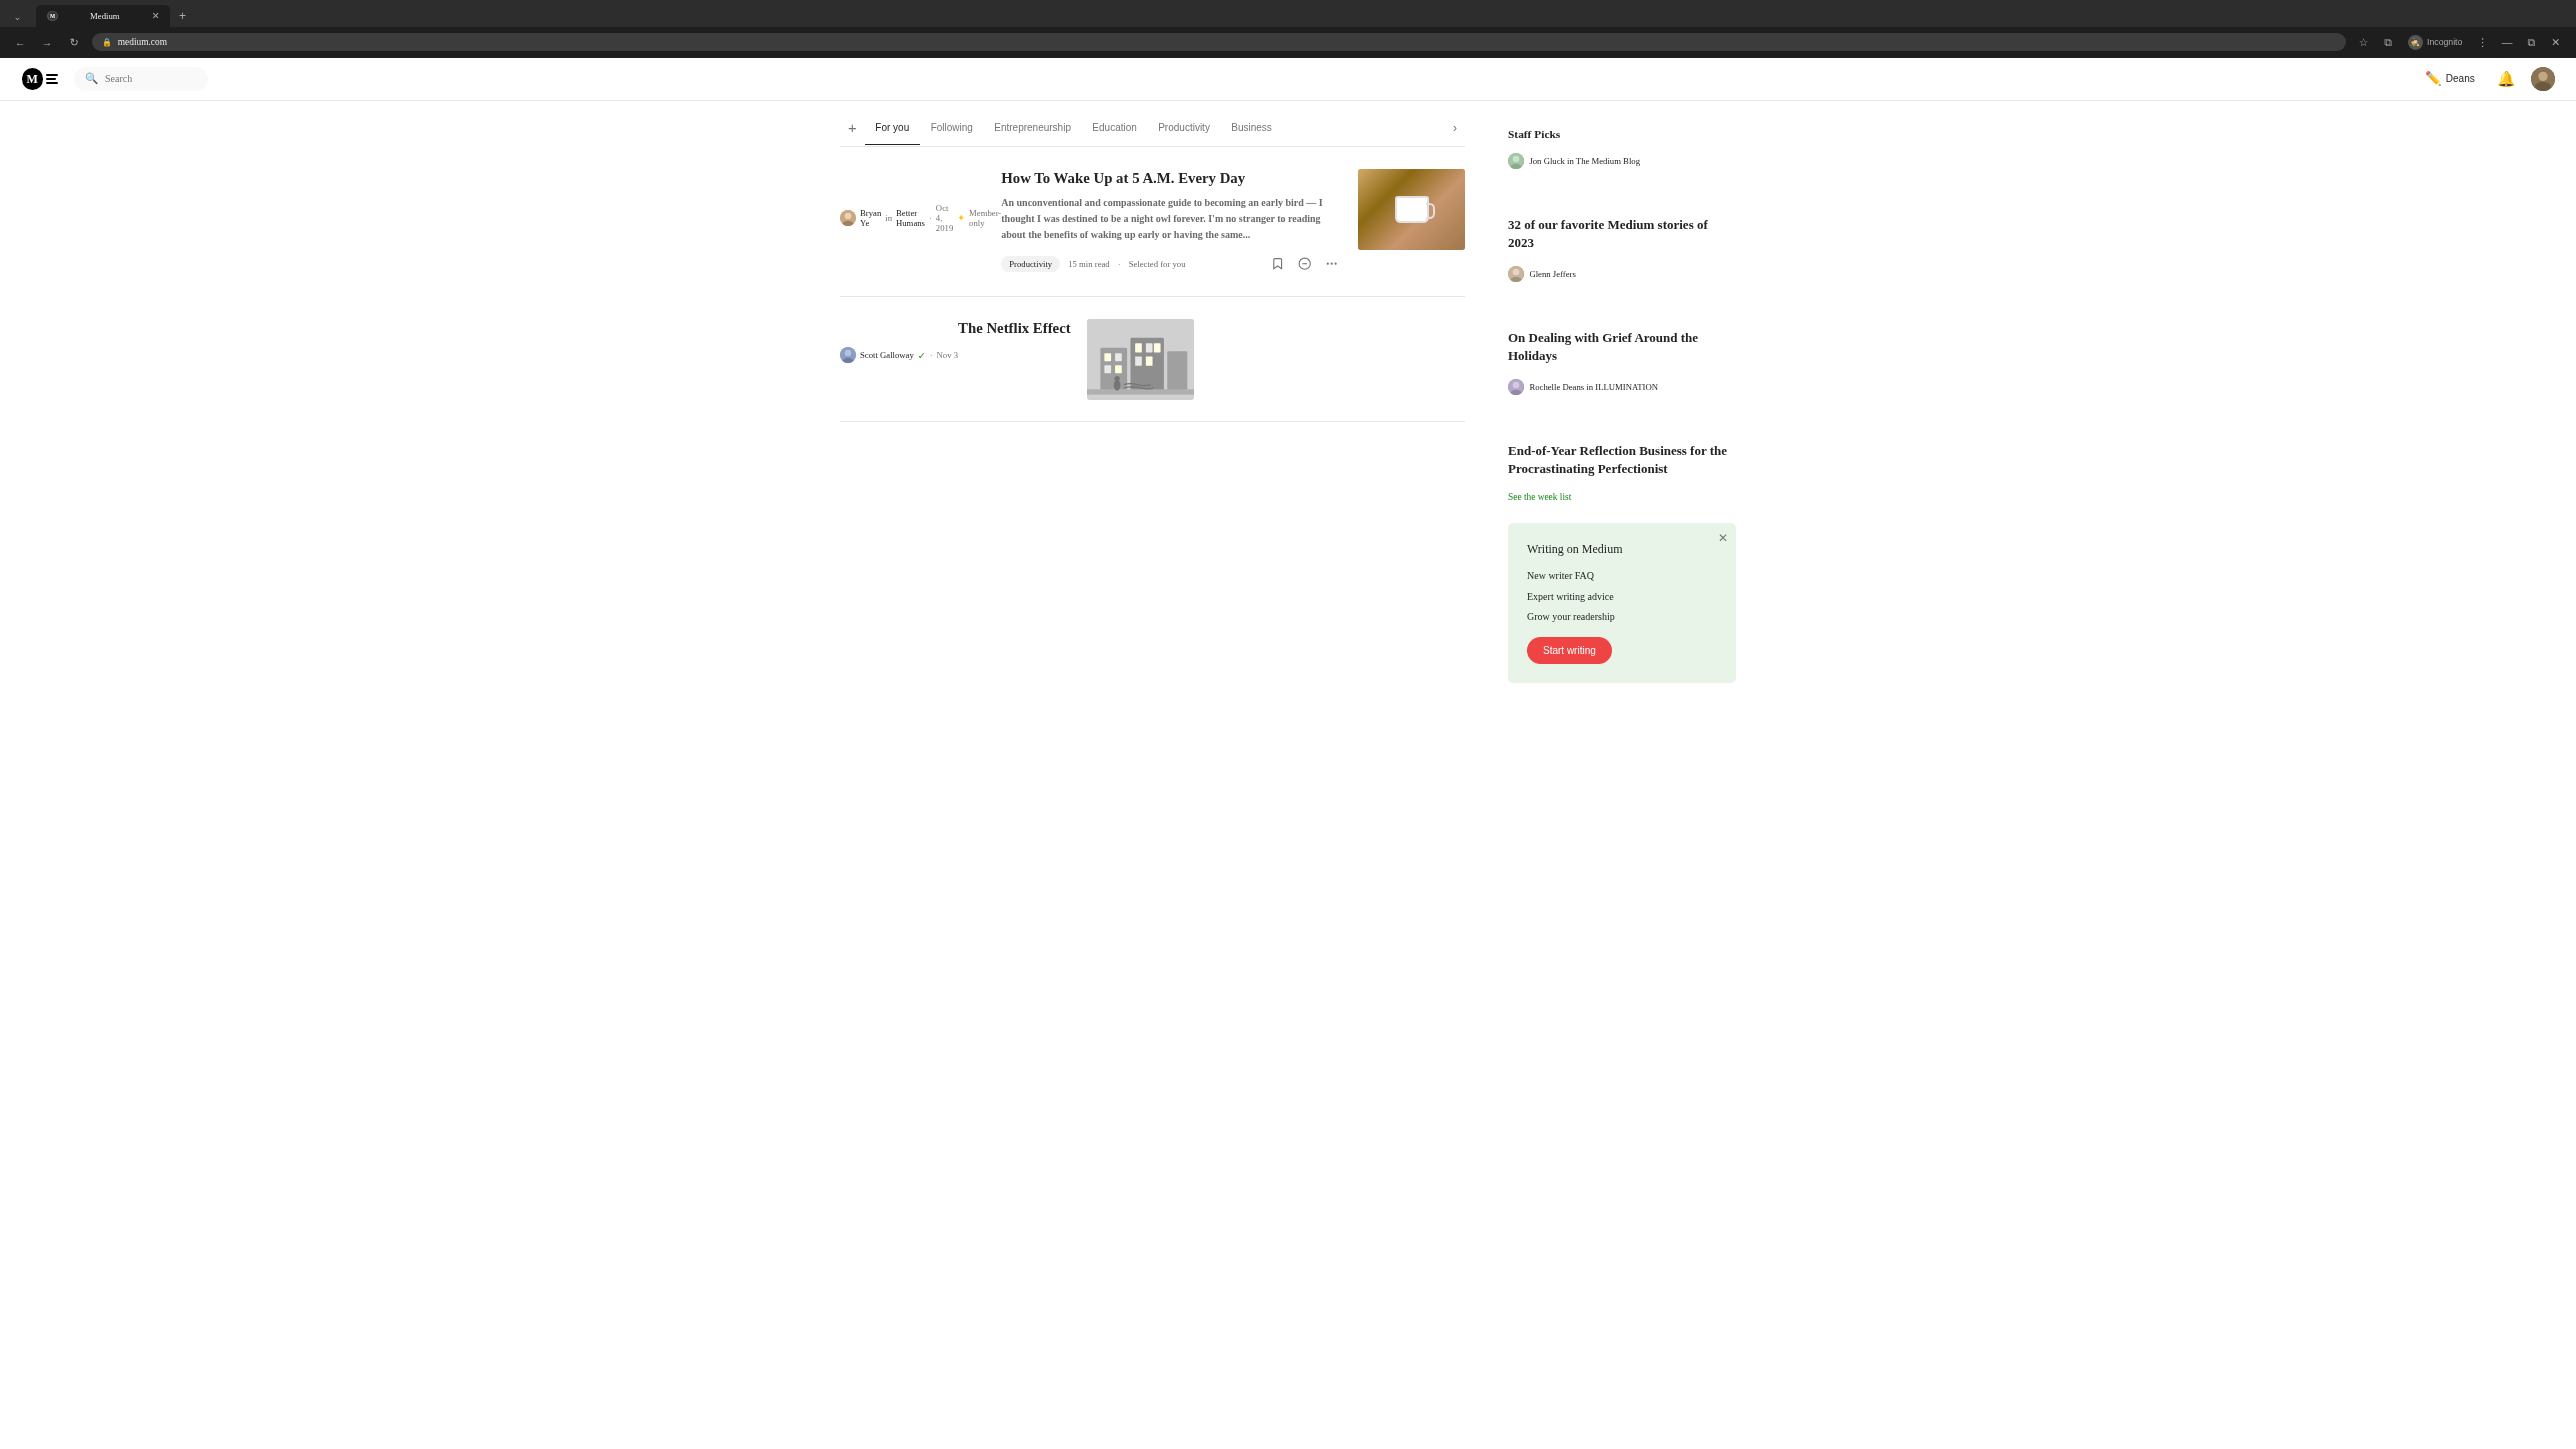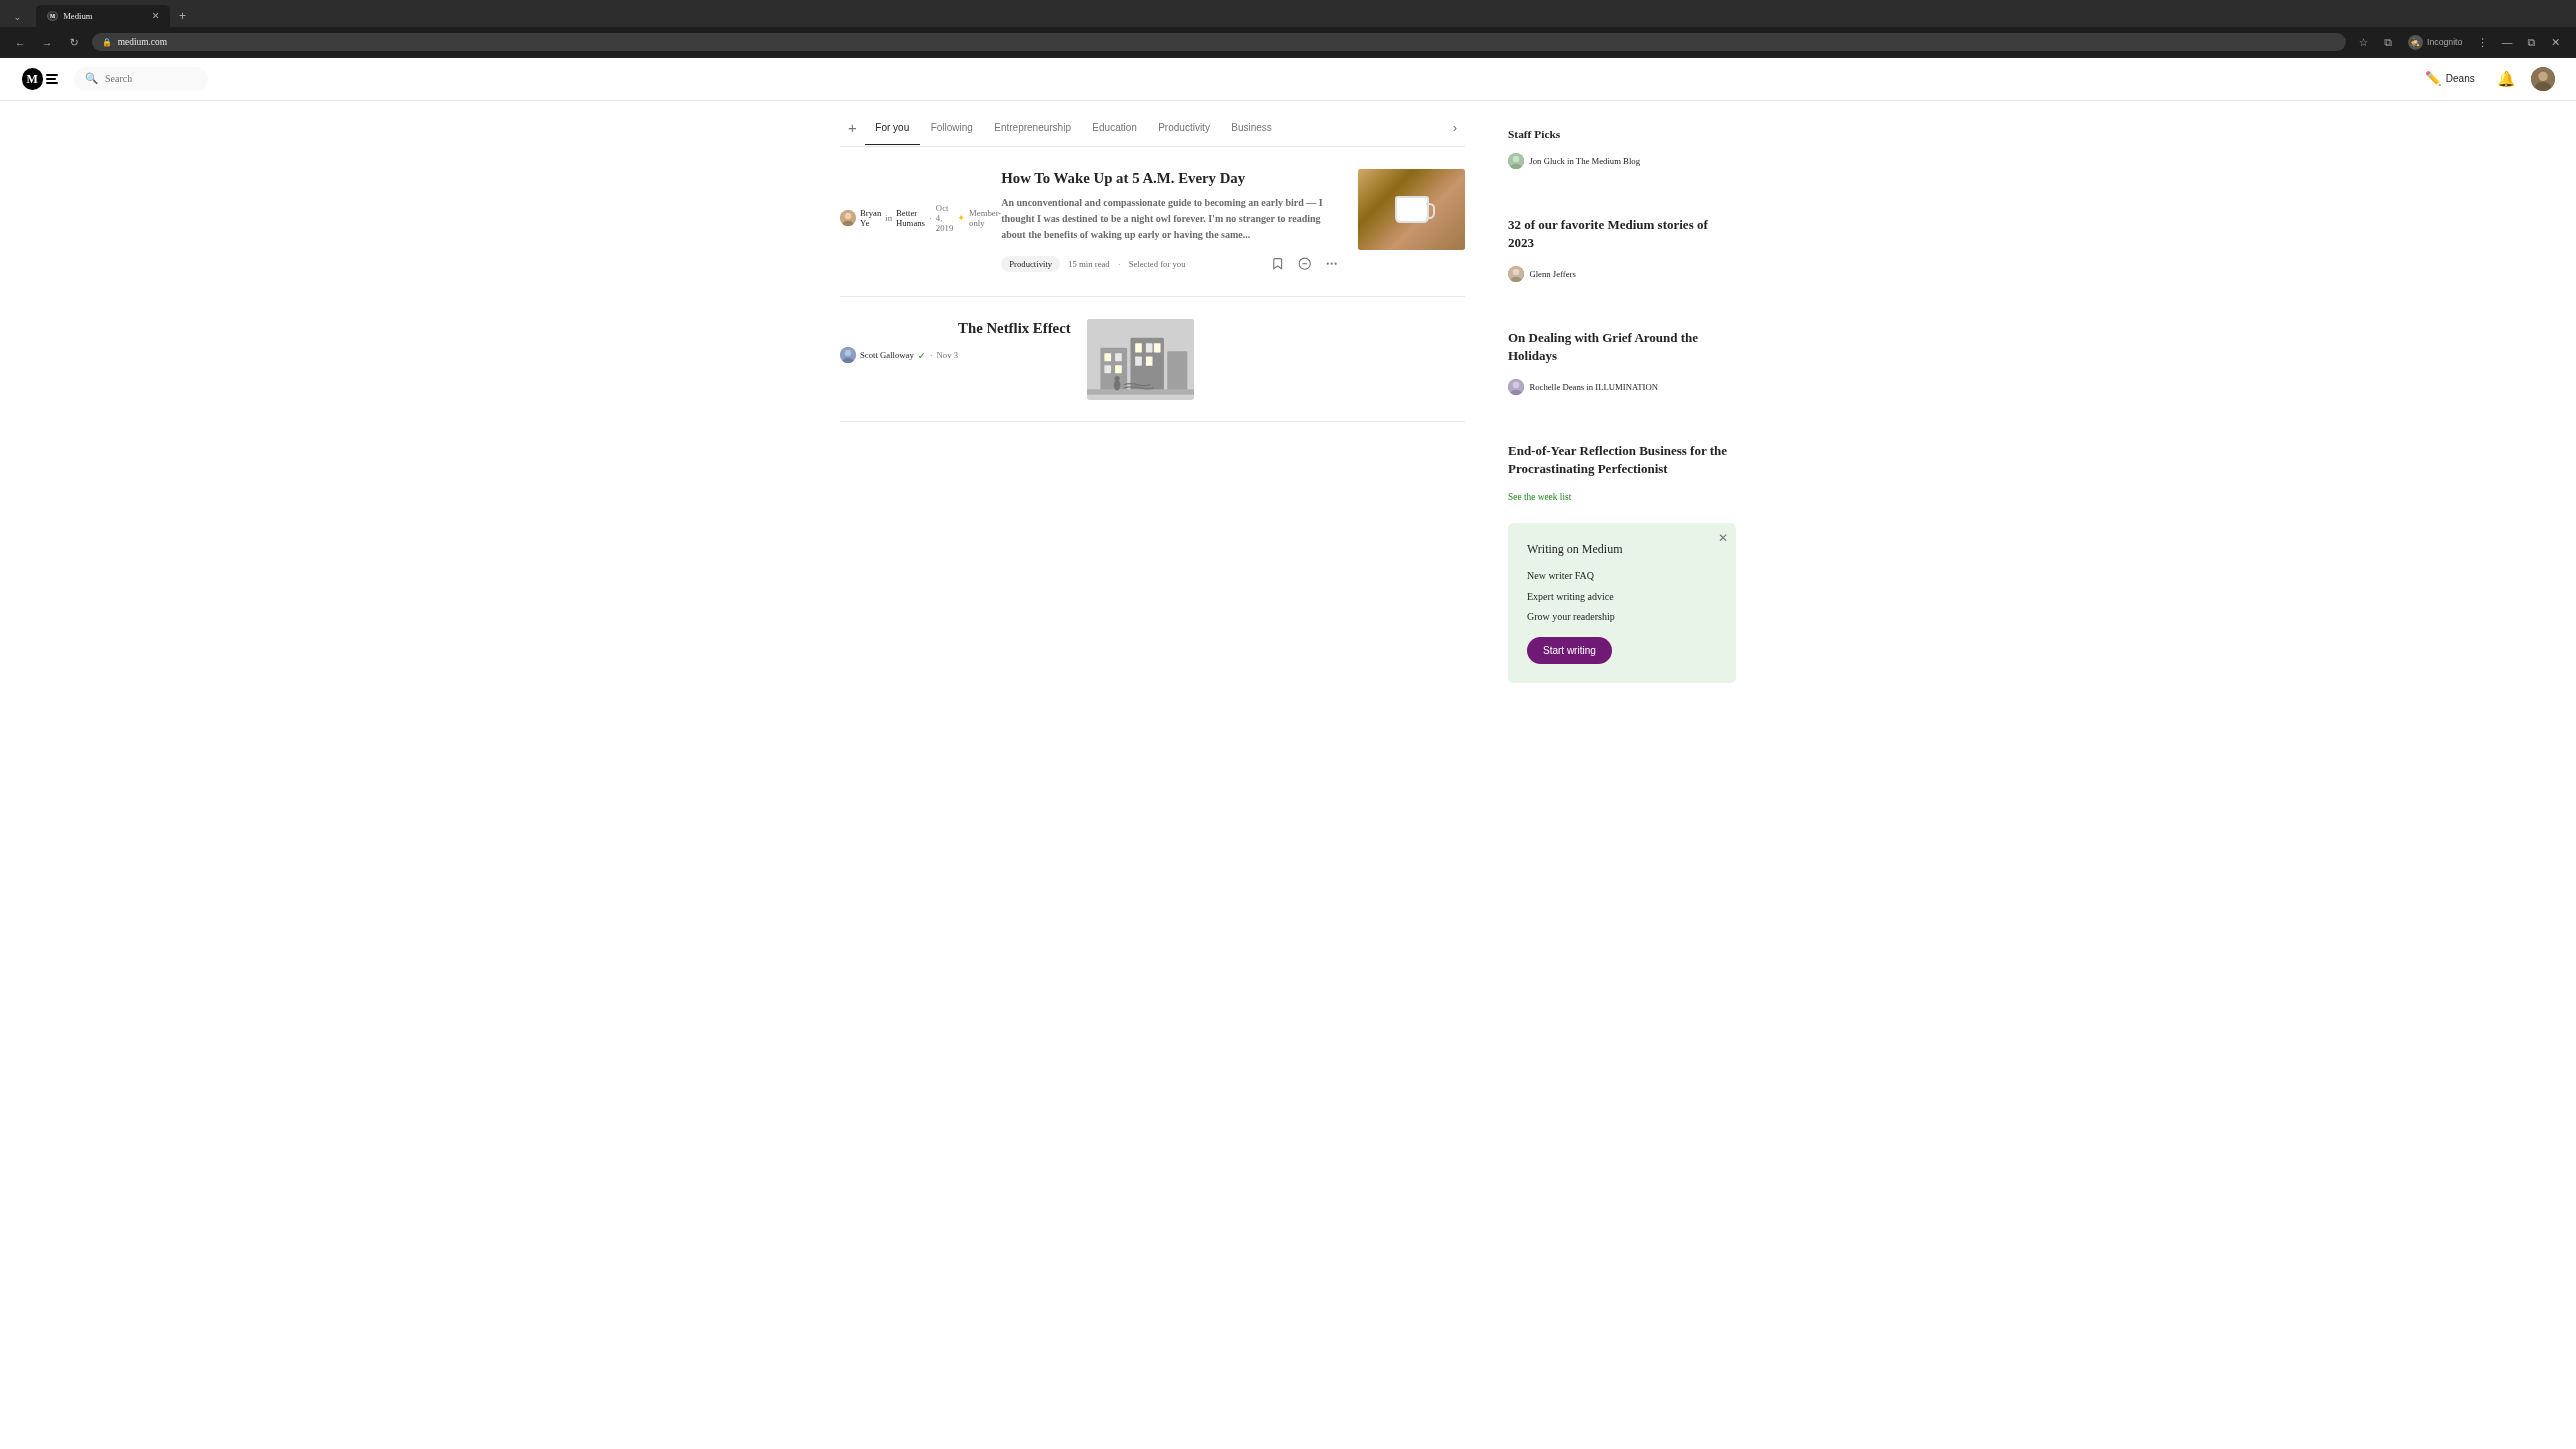--- a/index.html
+++ b/index.html
@@ -47,20 +47,21 @@
       background: #555;
       border-radius: 50%;
       font-size: 6.7px;
       display: flex; align-items: center; justify-content: center;
       color: white;
     }
     .tab-title {
       color: #e8e8e8;
       font-size: 8.7px;
       flex: 1;
+      text-align: center;
     }
     .tab-close {
       color: #aaa;
       font-size: 9.4px;
       cursor: pointer;
       background: none;
       border: none;
       line-height: 1;
     }
     .tab-new {
@@ -425,21 +426,21 @@
     }
     .writing-link {
       display: block;
       font-size: 10px;
       color: #242424;
       margin-bottom: 9.4px;
       cursor: pointer;
       text-decoration: none;
     }
     .start-writing-btn {
-      background: #701a75;
+      background: #ef4444;
       color: white;
       border: none;
       border-radius: 16px;
       padding: 8px 16px;
       font-size: 10px;
       cursor: pointer;
       margin-top: 5.4px;
       display: inline-block;
     }
 

